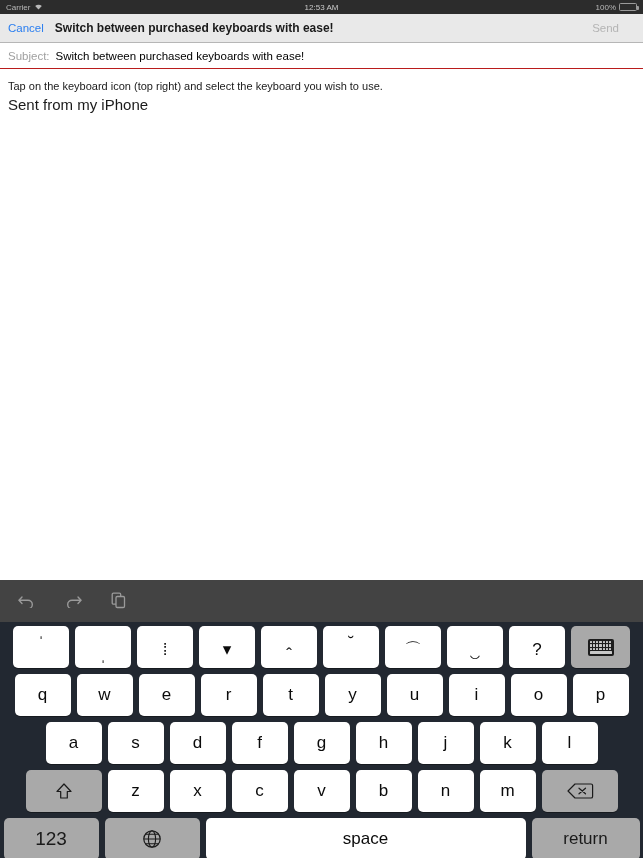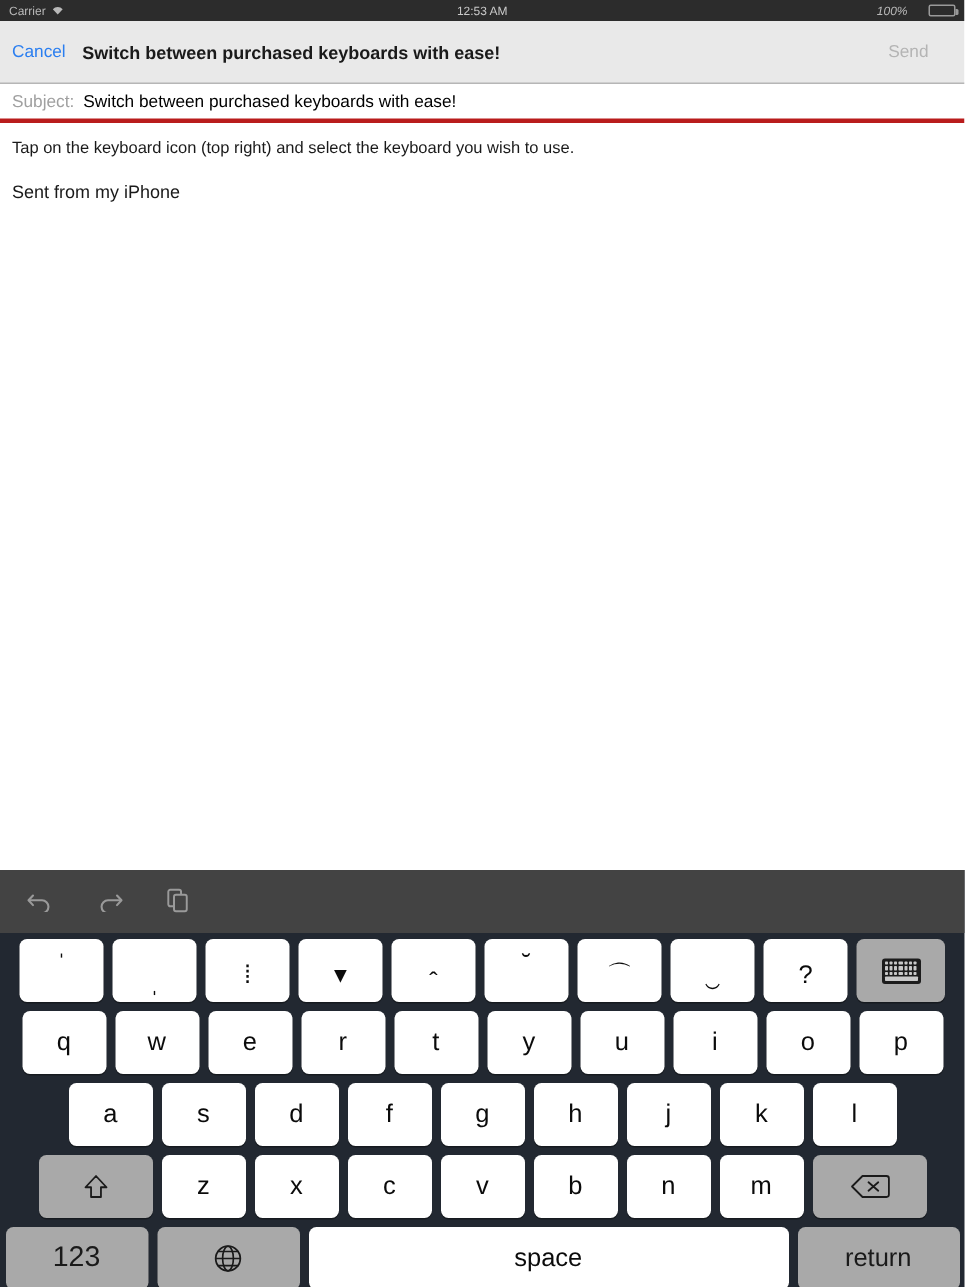--- a/index.html
+++ b/index.html
@@ -21,42 +21,42 @@
     color: #b9b9b9;
     font-size: 8px;
     position: relative;
   }
   .status-left { display: flex; align-items: flex-start; gap: 4px; }
   .status-center {
     position: absolute; left: 0; right: 0; top: 0; bottom: 0;
     display: flex; align-items: center; justify-content: center;
     font-size: 8px; color: #c9c9c9;
   }
-  .status-right { display: flex; align-items: center; gap: 14px; z-index: 1; font-style: italic; }
+  .status-right { display: flex; align-items: center; gap: 3px; z-index: 1; }
   .wifi-icon { display: inline-block; }
   .battery-shell {
     width: 18px; height: 8px;
     border: 1px solid #9a9a9a;
     border-radius: 1.5px;
     position: relative;
     padding: 1px;
   }
   .battery-shell::after {
     content: "";
     position: absolute;
     right: -3px; top: 2px;
     width: 2px; height: 4px;
     background: #9a9a9a;
     border-radius: 0 1px 1px 0;
   }
   .battery-fill { height: 100%; background: #c9c9c9; border-radius: 0.5px; }
 
   
   .nav-bar {
-    height: 42px;
+    height: 29px;
     background: #e9e9e9;
     border-bottom: 1px solid #b6b6b6;
     display: flex;
     align-items: center;
     padding: 0 8px;
     position: relative;
   }
   .nav-cancel {
     color: #2a7ef0;
     font-size: 11.5px;
@@ -76,21 +76,21 @@
     font-size: 11.5px;
     color: #b4b4b4;
   }
 
   
   .field-row {
     height: 26px;
     display: flex;
     align-items: center;
     padding: 0 8px;
-    border-bottom: 3px solid #b91c1c;
+    border-bottom: 1px solid #b91c1c;
     background: #ffffff;
   }
   .field-label {
     color: #a0a0a0;
     font-size: 11.5px;
     margin-right: 6px;
   }
   .field-value {
     color: #000000;
     font-size: 11.5px;
@@ -100,23 +100,23 @@
     padding: 10px 8px 0 8px;
     background: #ffffff;
     flex: 1;
   }
   .body-line {
     font-size: 11px;
     color: #1a1a1a;
     line-height: 1.35;
   }
   .body-sig {
-    font-size: 12px;
+    font-size: 15px;
     color: #1a1a1a;
-    margin-top: 14px;
+    margin-top: 2px;
   }
 
   .content-region {
     height: 566px;
     display: flex;
     flex-direction: column;
     background: #ffffff;
   }
 
   

